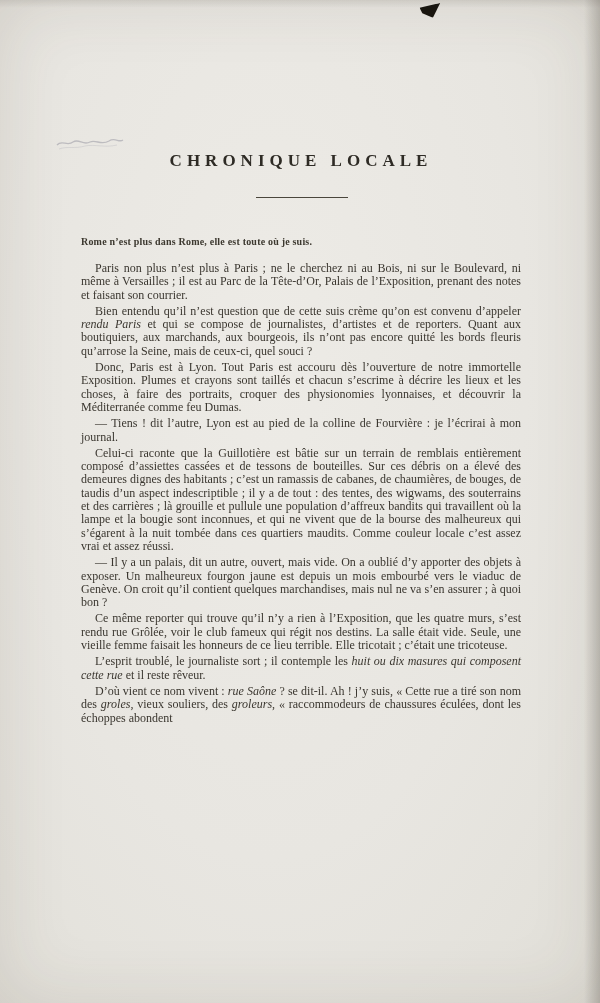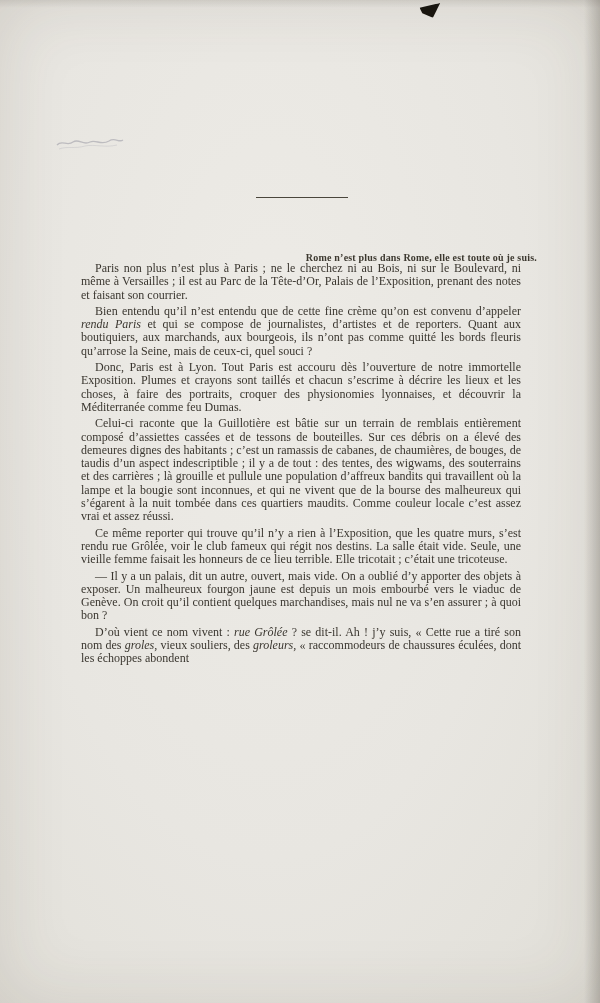--- a/index.html
+++ b/index.html
@@ -51,23 +51,23 @@
     letter-spacing: 5px;
     color: #2e2b25;
     white-space: nowrap;
   }
   .title-rule {
     position: absolute; top: 197px; left: 256px;
     width: 92px; height: 0;
     border-top: 1.5px solid #4a463c;
   }
   .epigraph {
-    margin: 16px;
+    margin: 0;
     position: absolute; top: 236px; left: 81px; width: 440px;
-    text-align: right;
+    text-align: left;
     font-size: 10px;
     font-weight: bold;
     letter-spacing: 0.2px;
     color: #3c382f;
   }
   .body-text {
     position: absolute; top: 262px; left: 81px; width: 440px;
     font-size: 12px;
     line-height: 13.3px;
     text-align: justify;
@@ -88,29 +88,32 @@
   <div class="edge-top"></div>
   <div class="edge-right"></div>
 
   <div class="corner-mark"></div>
 
   <svg class="pencil-smudge" width="70" height="20" viewBox="0 0 70 20">
     <path d="M2,12 C7,6 12,14 18,9 C24,5 28,13 35,9 C41,6 46,13 54,8 C60,4 64,10 68,7" fill="none" stroke="#9a99a4" stroke-width="1.3"></path>
     <path d="M4,16 C12,13 20,16 30,13 C40,11 50,15 62,12" fill="none" stroke="#a8a7b0" stroke-width="0.9" opacity="0.6"></path>
   </svg>
 
+  <h1 class="title">CHRONIQUE LOCALE</h1>
 
   <div class="title-rule"></div>
 
   <p class="epigraph">Rome n’est plus dans Rome, elle est toute où je suis.</p>
 
   <div class="body-text">
     <p class="para"><span>Paris non plus n’est plus à Paris ; ne le cherchez ni au Bois, ni sur le Boulevard, ni même à Versailles ; il est au Parc de la Tête-d’Or, Palais de l’Exposition, prenant des notes et faisant son courrier.</span></p>
-    <p class="para"><span>Bien entendu qu’il n’est entendu que de cette fine crème qu’on est convenu d’appeler </span><i>rendu Paris</i><span> et qui se compose de journalistes, d’artistes et de reporters. Quant aux boutiquiers, aux marchands, aux bourgeois, ils n’ont pas comme quitté les bords fleuris qu’arrose la Seine, mais de ceux-ci, quel souci ?</span></p>
+    <p class="para"><span>Bien entendu qu’il n’est question que de cette suis crème qu’on est convenu d’appeler </span><i>rendu Paris</i><span> et qui se compose de journalistes, d’artistes et de reporters. Quant aux boutiquiers, aux marchands, aux bourgeois, ils n’ont pas encore quitté les bords fleuris qu’arrose la Seine, mais de ceux-ci, quel souci ?</span></p>
     <p class="para"><span>Donc, Paris est à Lyon. Tout Paris est accouru dès l’ouverture de notre immortelle Exposition. Plumes et crayons sont taillés et chacun s’escrime à décrire les lieux et les choses, à faire des portraits, croquer des physionomies lyonnaises, et découvrir la Méditerranée comme feu Dumas.</span></p>
+    <p class="para"><span>— Tiens ! dit l’autre, Lyon est au pied de la colline de Fourvière : je l’écrirai à mon journal.</span></p>
     <p class="para"><span>Celui-ci raconte que la Guillotière est bâtie sur un terrain de remblais entièrement composé d’assiettes cassées et de tessons de bouteilles. Sur ces débris on a élevé des demeures dignes des habitants ; c’est un ramassis de cabanes, de chaumières, de bouges, de taudis d’un aspect indescriptible ; il y a de tout : des tentes, des wigwams, des souterrains et des carrières ; là grouille et pullule une population d’affreux bandits qui travaillent où la lampe et la bougie sont inconnues, et qui ne vivent que de la bourse des malheureux qui s’égarent à la nuit tombée dans ces quartiers maudits. Comme couleur locale c’est assez vrai et assez réussi.</span></p>
+    <p class="para"><span>— Il y a un palais, dit un autre, ouvert, mais vide. On a oublié d’y apporter des objets à exposer. Un malheureux fourgon jaune est depuis un mois embourbé vers le viaduc de Genève. On croit qu’il contient quelques marchandises, mais nul ne va s’en assurer ; à quoi bon ?</span></p>
     <p class="para"><span>Ce même reporter qui trouve qu’il n’y a rien à l’Exposition, que les quatre murs, s’est rendu rue Grôlée, voir le club fameux qui régit nos destins. La salle était vide. Seule, une vieille femme faisait les honneurs de ce lieu terrible. Elle tricotait ; c’était une tricoteuse.</span></p>
-    <p class="para"><span>— Il y a un palais, dit un autre, ouvert, mais vide. On a oublié d’y apporter des objets à exposer. Un malheureux fourgon jaune est depuis un mois embourbé vers le viaduc de Genève. On croit qu’il contient quelques marchandises, mais nul ne va s’en assurer ; à quoi bon ?</span></p>
-    <p class="para"><span>D’où vient ce nom vivent : </span><i>rue Grôlée</i><span> ? se dit-il. Ah ! j’y suis, « Cette rue a tiré son nom des </span><i>groles</i><span>, vieux souliers, des </span><i>groleurs</i><span>, « raccommodeurs de chaussures éculées, dont les échoppes abondent</span></p>
+    <p class="para"><span>L’esprit troublé, le journaliste sort ; il contemple les </span><i>huit ou dix masures qui composent cette rue</i><span> et il reste rêveur.</span></p>
+    <p class="para"><span>D’où vient ce nom vivent : </span><i>rue Saône</i><span> ? se dit-il. Ah ! j’y suis, « Cette rue a tiré son nom des </span><i>groles</i><span>, vieux souliers, des </span><i>groleurs</i><span>, « raccommodeurs de chaussures éculées, dont les échoppes abondent</span></p>
   </div>
 
   <div class="vignette"></div>
 </div>
 
 </body></html>

